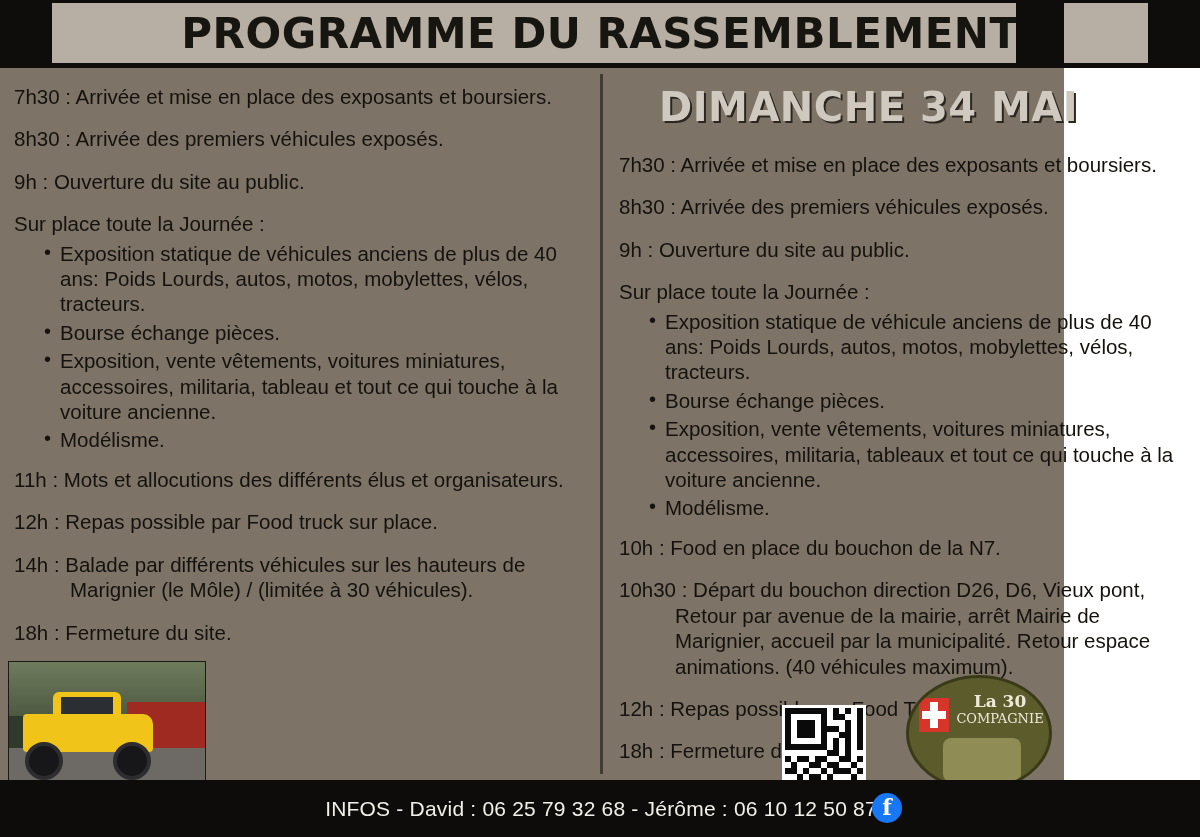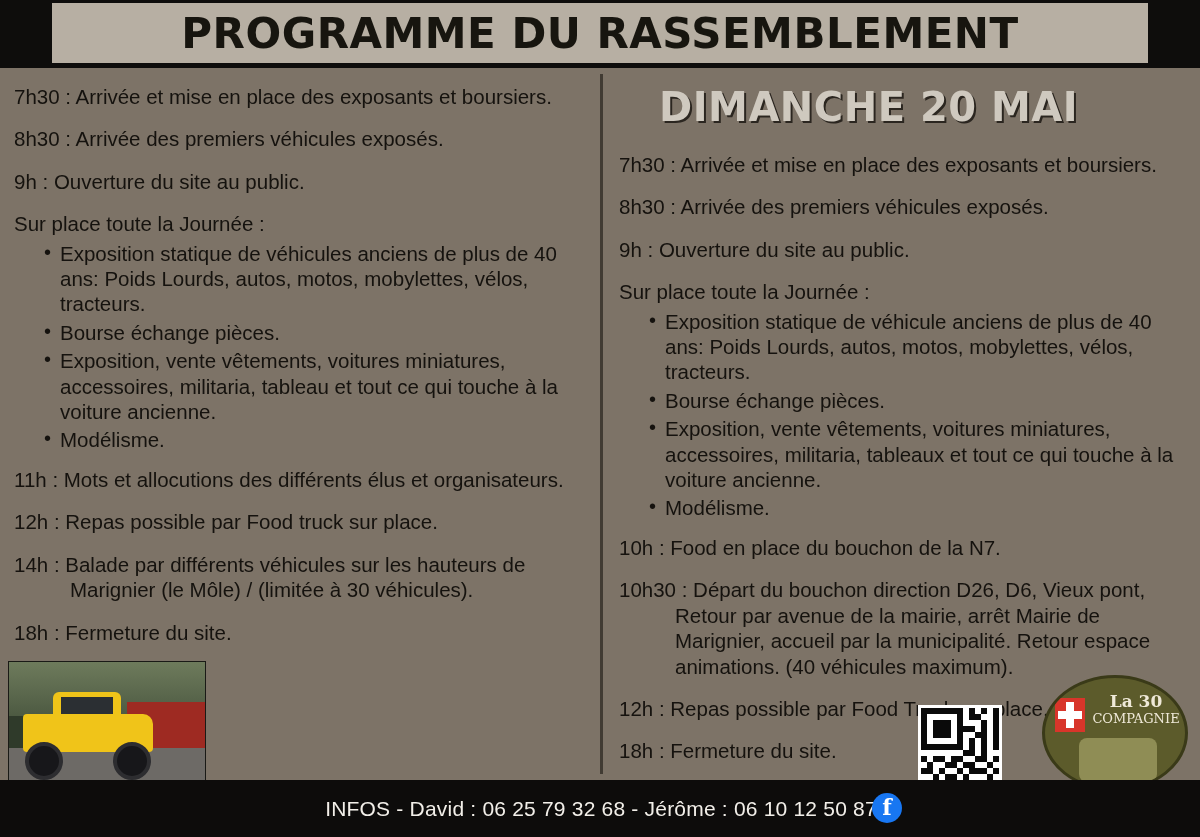--- a/index.html
+++ b/index.html
@@ -8,21 +8,21 @@
   }
   body {
     width: 1200px;
     height: 837px;
     overflow: hidden;
     font-family: "Liberation Sans", sans-serif;
     background: #ffffff;
   }
   .poster {
     position: relative;
-    width: 1200px;
+    width: 1064px;
     height: 837px;
     background: #7d7367;
     box-sizing: border-box;
   }
   
   .header-band {
     position: absolute;
     left: 0;
     top: 0;
     width: 1200px;
@@ -323,21 +323,21 @@
       <li>Modélisme.</li>
     </ul>
 
     <p class="entry">11h : Mots et allocutions des différents élus et organisateurs.</p>
     <p class="entry">12h : Repas possible par Food truck sur place.</p>
     <p class="entry entry-hang">14h : Balade par différents véhicules sur les hauteurs de Marignier (le Môle) / (limitée à 30 véhicules).</p>
     <p class="entry">18h : Fermeture du site.</p>
   </div>
 
   <div class="col col-right">
-    <div class="day-title">DIMANCHE 20 MAI</div>
+    <div class="day-title">DIMANCHE 34 MAI</div>
 
     <p class="entry">7h30 : Arrivée et mise en place des exposants et boursiers.</p>
     <p class="entry">8h30 : Arrivée des premiers véhicules exposés.</p>
     <p class="entry">9h : Ouverture du site au public.</p>
 
     <p class="entry sub-note">Sur place toute la Journée :</p>
     <ul class="bullets">
       <li>Exposition statique de véhicule anciens de plus de 40 ans: Poids Lourds, autos, motos, mobylettes, vélos, tracteurs.</li>
       <li>Bourse échange pièces.</li>
       <li>Exposition, vente vêtements, voitures miniatures, accessoires, militaria, tableaux et tout ce qui touche à la voiture ancienne.</li>

